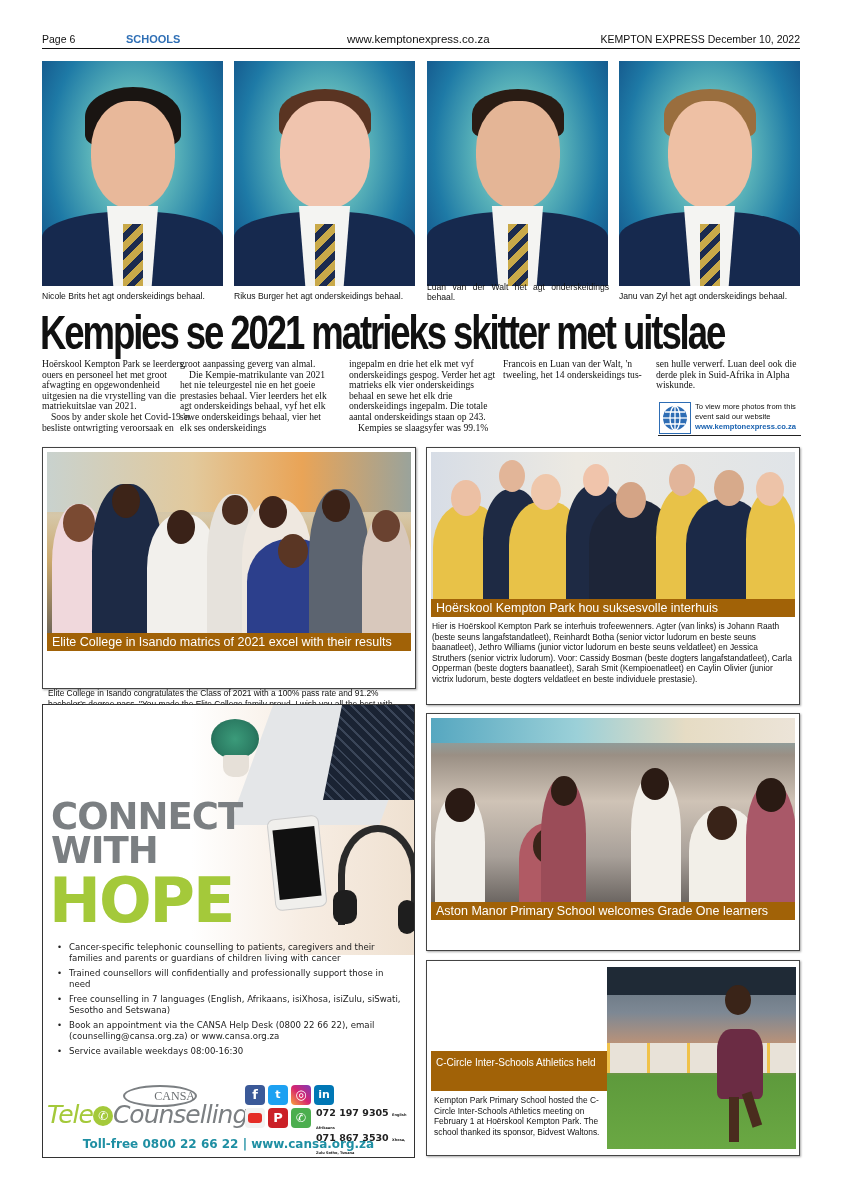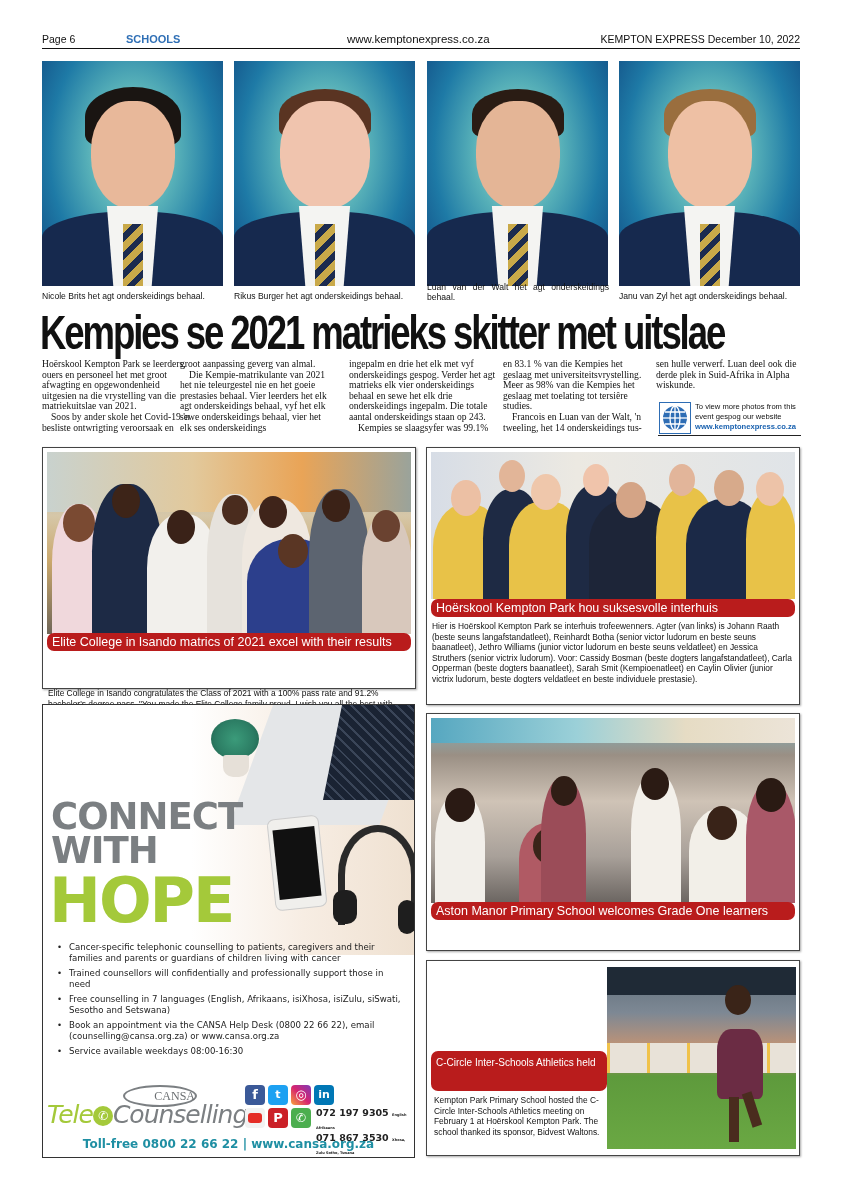--- a/index.html
+++ b/index.html
@@ -34,21 +34,21 @@
   .col p + p { text-indent: 9px; }
 
   .webbox { position: absolute; left: 658px; top: 400px; width: 143px; height: 36px; border-bottom: 1.5px solid #222; }
   .webbox .globe { position: absolute; left: 1px; top: 2px; width: 32px; height: 32px; border: 1.5px solid #2e6db4; display: flex; align-items: center; justify-content: center; }
   .webbox .txt { position: absolute; left: 37px; top: 2px; font-size: 7.6px; line-height: 10px; }
   .webbox .txt b { color: #1a62b0; }
 
   
   .box { position: absolute; border: 1px solid #444; background: #fff; box-shadow: 1px 1px 2px rgba(0,0,0,0.35); }
   .photo { position: absolute; overflow: hidden; }
-  .bluebar { position: absolute; background: #b91c1c; color: #fff; font-size: 12.5px; line-height: 18px; padding-left: 5px; border-radius: 7px; }
+  .bluebar { position: absolute; background: #a16207; color: #fff; font-size: 12.5px; line-height: 18px; padding-left: 5px; }
   .boxtext { position: absolute; font-size: 8.4px; line-height: 10.6px; color: #111; }
 
   
   .person { position: absolute; bottom: 0; border-radius: 45% 45% 0 0; }
   .face { position: absolute; border-radius: 50%; }
 
   
   .ad { position: absolute; left: 42px; top: 704px; width: 373px; height: 454px; border: 1.5px solid #333; background: #fff; overflow: hidden; }
   .ad .topimg { position: absolute; left: 0; top: 0; width: 371px; height: 250px;
     background: linear-gradient(90deg, #ffffff 0%, #ffffff 40%, #f7ede3 70%, #efe1d1 100%); }
@@ -111,42 +111,41 @@
 </div>
 <div class="col" style="left:180px; width:148px;">
   <p>groot aanpassing geverg van almal.</p>
   <p>Die Kempie-matrikulante van 2021 het nie teleurgestel nie en het goeie prestasies behaal. Vier leerders het elk agt onderskeidings behaal, vyf het elk sewe onderskeidings behaal, vier het elk ses onderskeidings</p>
 </div>
 <div class="col" style="left:349px; width:148px;">
   <p>ingepalm en drie het elk met vyf onderskeidings gespog. Verder het agt matrieks elk vier onderskeidings behaal en sewe het elk drie onderskeidings ingepalm. Die totale aantal onderskeidings staan op 243.</p>
   <p>Kempies se slaagsyfer was 99.1%</p>
 </div>
 <div class="col" style="left:503px; width:148px;">
-  <p>en 83.1 % van die Kempies het geslaag met universiteitsvrystelling. Meer as 98% van die Kempies het geslaag met toelating tot tersiêre studies.</p>
   <p>Francois en Luan van der Walt, 'n tweeling, het 14 onderskeidings tus-</p>
 </div>
 <div class="col" style="left:656px; width:148px;">
   <p>sen hulle verwerf. Luan deel ook die derde plek in Suid-Afrika in Alpha wiskunde.</p>
 </div>
 
 <div class="webbox">
   <div class="globe">
     <svg width="26" height="26" viewBox="0 0 26 26">
       <circle cx="13" cy="13" r="12" fill="#2e6db4"></circle>
       <g stroke="#fff" stroke-width="1.3" fill="none">
         <ellipse cx="13" cy="13" rx="5" ry="12"></ellipse>
         <line x1="13" y1="1" x2="13" y2="25"></line>
         <line x1="1" y1="13" x2="25" y2="13"></line>
         <path d="M3 7 H23 M3 19 H23"></path>
       </g>
     </svg>
   </div>
   <div class="txt">
     <div>To view more photos from this</div>
-    <div>event gespog our website</div>
+    <div>event said our website</div>
     <b>www.kemptonexpress.co.za</b>
   </div>
 </div>
 
 <div class="box" style="left:42px; top:447px; width:374px; height:242px;">
   <div class="photo" style="left:4px; top:4px; width:364px; height:182px; background: linear-gradient(180deg, #a9b4b0 0%, #d6c7a8 35%, #caa86c 60%, #6f6658 100%);">
     <div style="position:absolute; left:0; top:0; width:100%; height:60px; background:linear-gradient(90deg,#c9d2ce,#e2c99c 40%,#e9a457 70%,#9aa39b);"></div>
     <div class="person" style="left:5px; width:55px; height:130px; background:#f0d8dc;"></div>
     <div class="face" style="left:16px; top:52px; width:32px; height:38px; background:#7a4a32;"></div>
     <div class="person" style="left:45px; width:70px; height:150px; background:#1d2a45;"></div>

